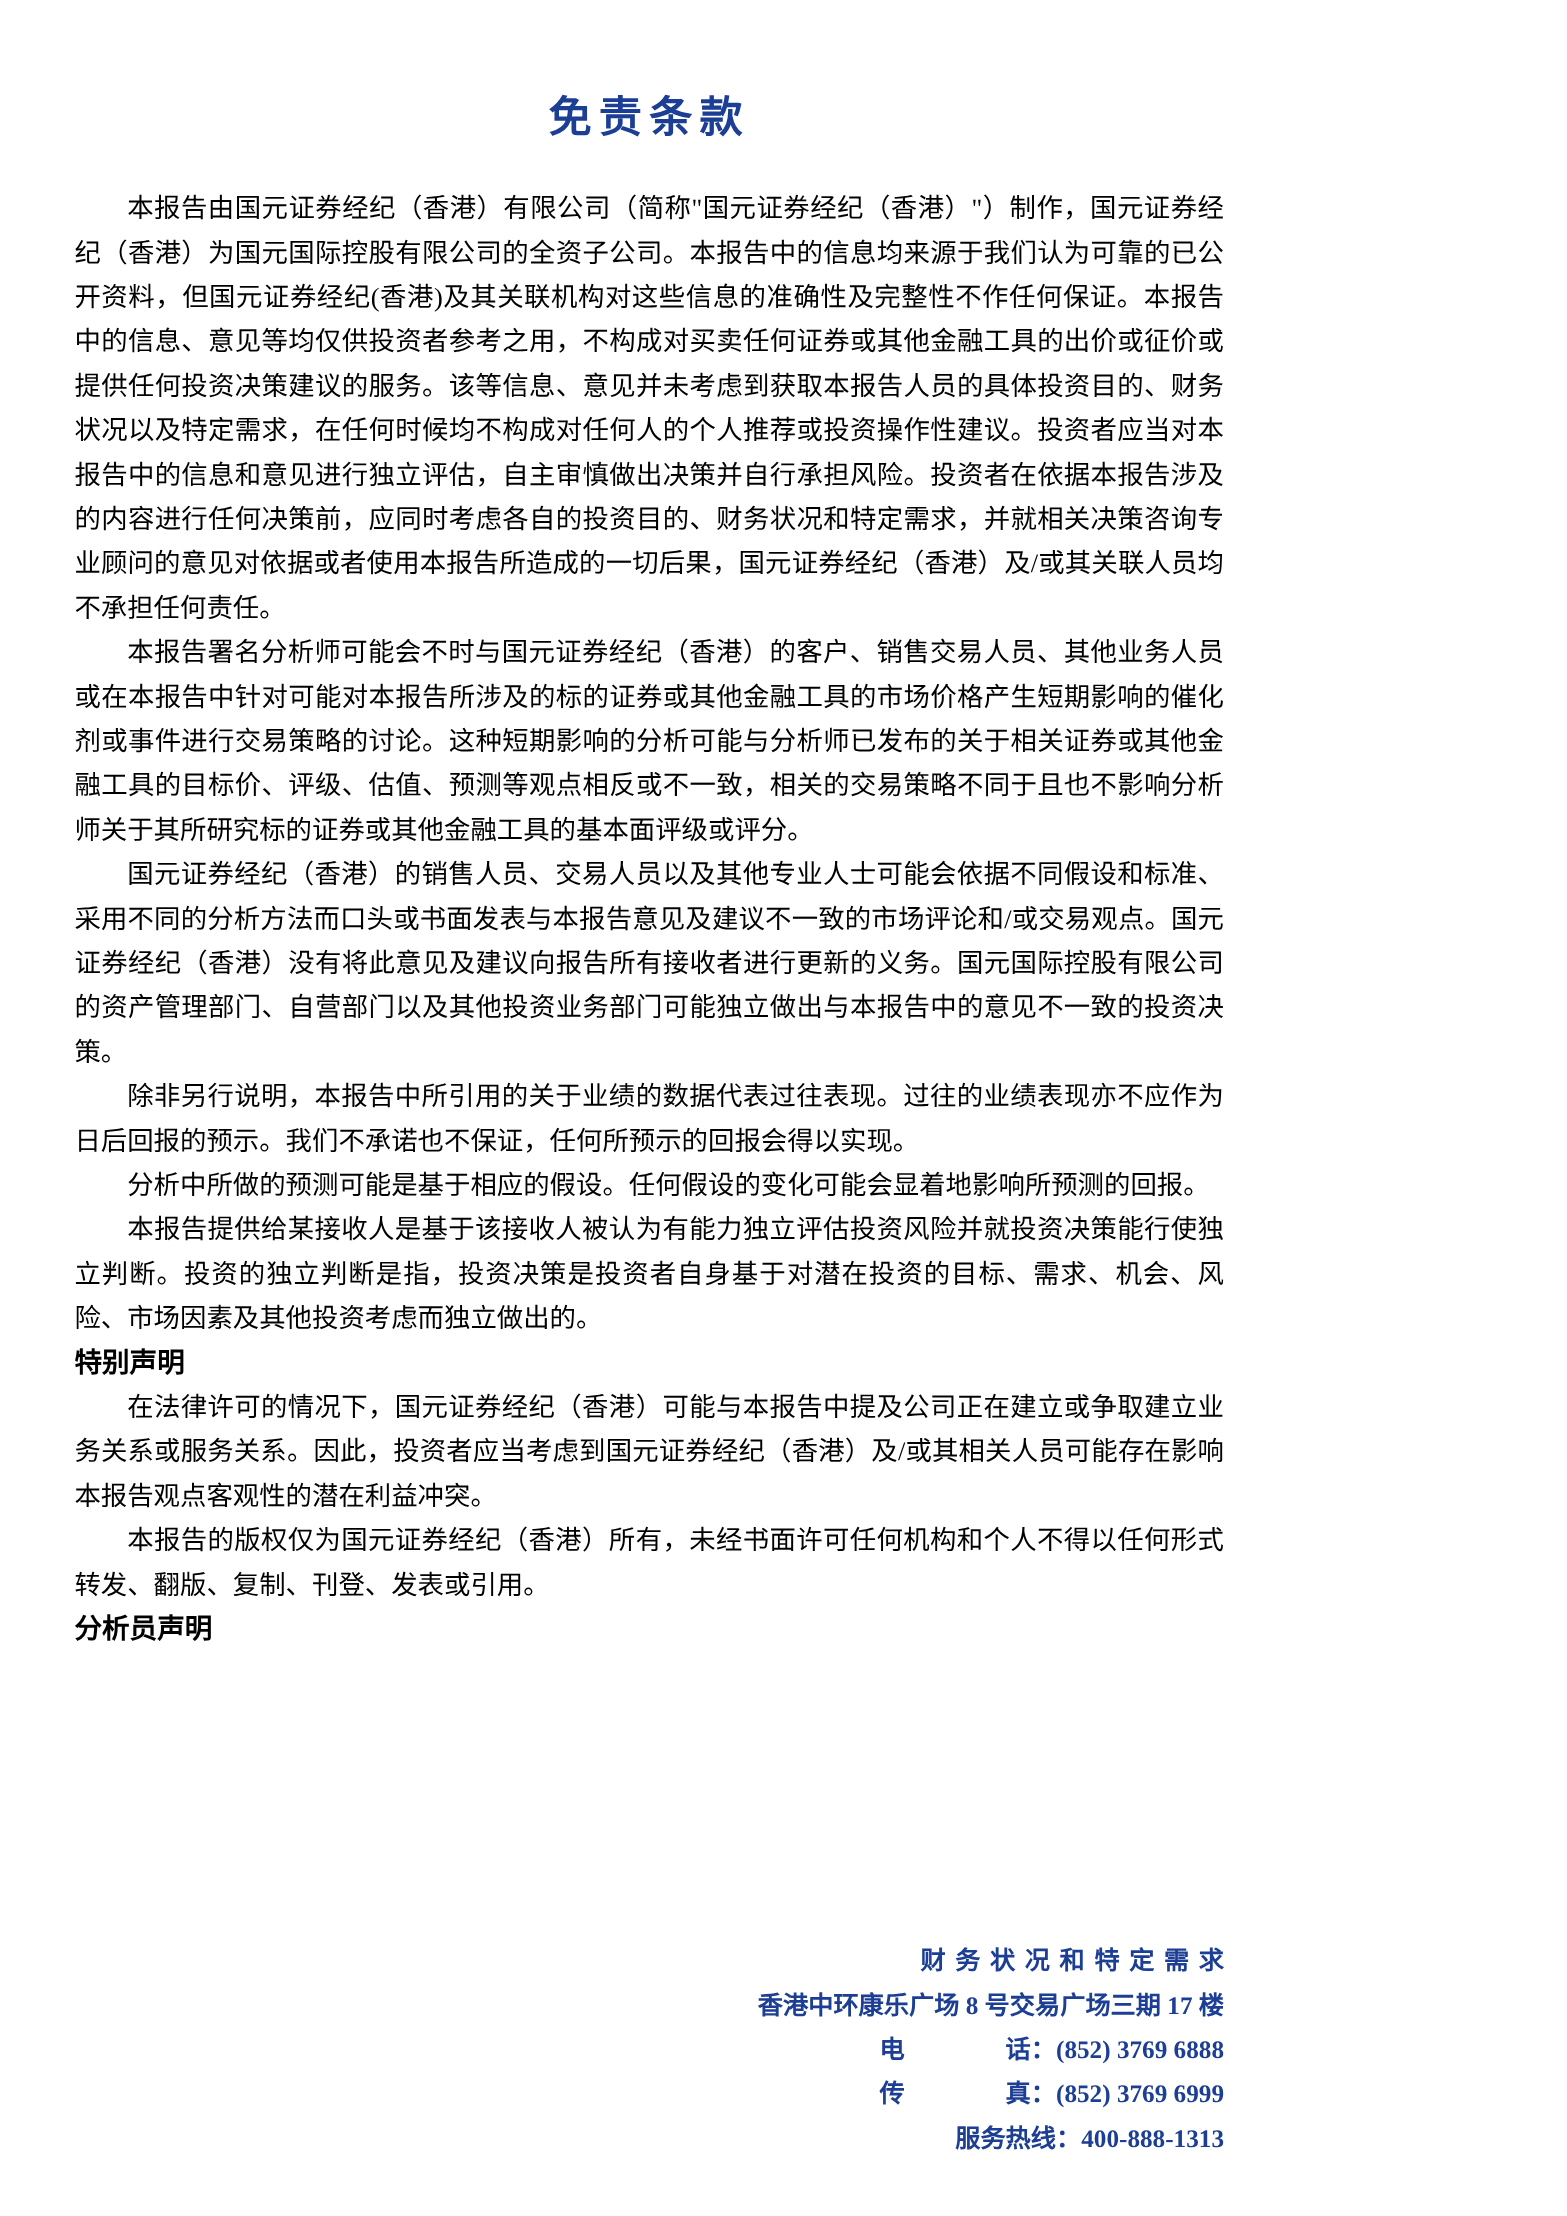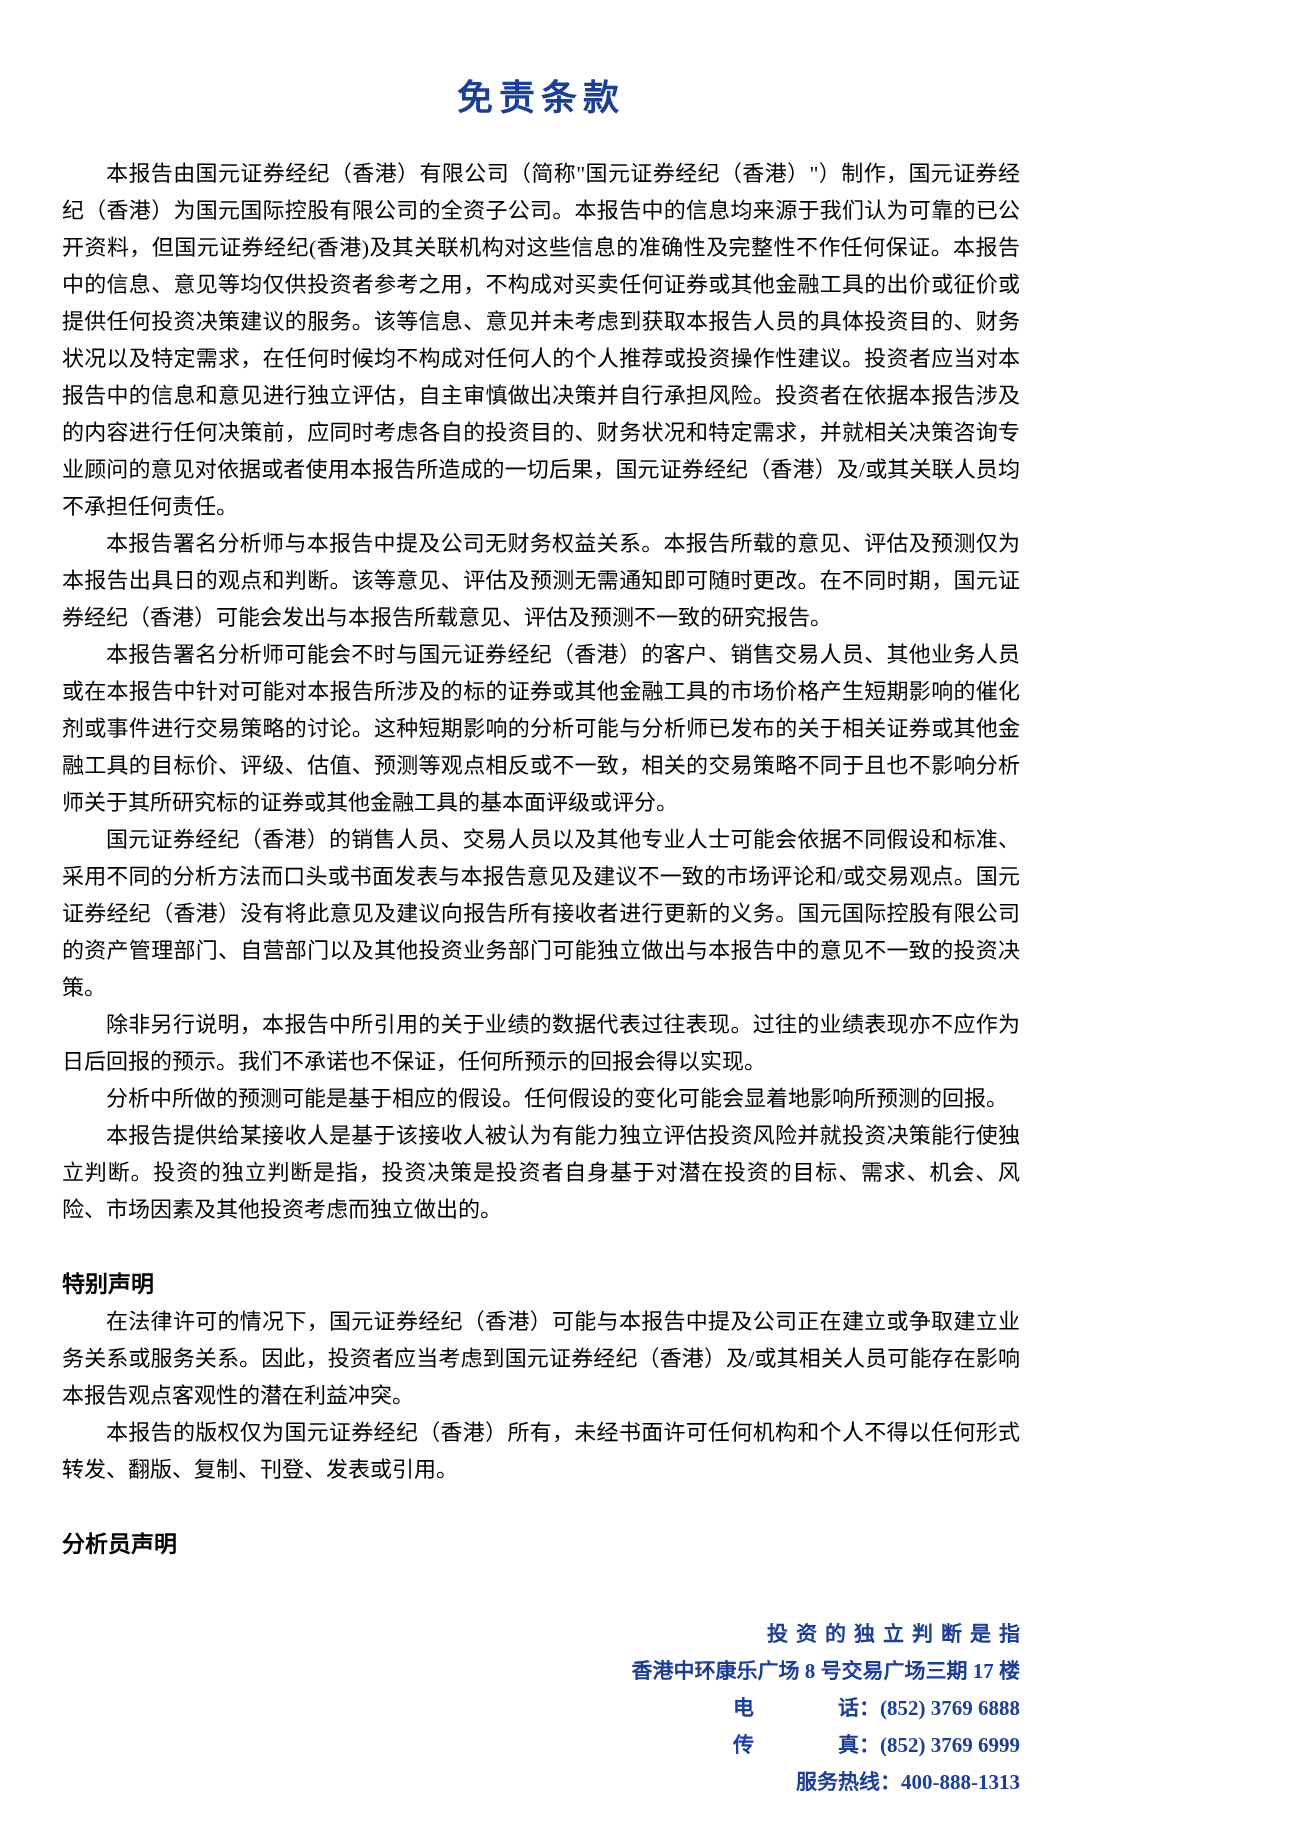--- a/index.html
+++ b/index.html
@@ -25,21 +25,21 @@
     color: var(--accent, #1c3e94);
     line-height: 1.25;
   }
   .section-heading {
     margin: 0;
     font-size: 23px;
     font-weight: bold;
     line-height: 37px;
     color: #000000;
   }
-  .section + .section { margin-top: 38px; }
+  .section + .section { }
   .body-para {
     margin: 0;
     font-size: 22px;
     line-height: 37px;
     text-indent: 2em;
     text-align: justify;
     text-justify: inter-ideograph;
   }
   .footer {
     position: absolute;
@@ -60,39 +60,38 @@
 </style>
 </head>
 <body>
 
 <div class="page">
 
   <h1 class="doc-title">免责条款</h1>
 
   <div class="section">
     <p class="body-para">本报告由国元证券经纪（香港）有限公司（简称"国元证券经纪（香港）"）制作，国元证券经纪（香港）为国元国际控股有限公司的全资子公司。本报告中的信息均来源于我们认为可靠的已公开资料，但国元证券经纪(香港)及其关联机构对这些信息的准确性及完整性不作任何保证。本报告中的信息、意见等均仅供投资者参考之用，不构成对买卖任何证券或其他金融工具的出价或征价或提供任何投资决策建议的服务。该等信息、意见并未考虑到获取本报告人员的具体投资目的、财务状况以及特定需求，在任何时候均不构成对任何人的个人推荐或投资操作性建议。投资者应当对本报告中的信息和意见进行独立评估，自主审慎做出决策并自行承担风险。投资者在依据本报告涉及的内容进行任何决策前，应同时考虑各自的投资目的、财务状况和特定需求，并就相关决策咨询专业顾问的意见对依据或者使用本报告所造成的一切后果，国元证券经纪（香港）及/或其关联人员均不承担任何责任。</p>
-    <p class="body-para">本报告署名分析师与本报告中提及公司无财务权益关系。本报告所载的意见、评估及预测仅为本报告出具日的观点和判断。该等意见、评估及预测无需通知即可随时更改。在不同时期，国元证券经纪（香港）可能会发出与本报告所载意见、评估及预测不一致的研究报告。</p>
     <p class="body-para">本报告署名分析师可能会不时与国元证券经纪（香港）的客户、销售交易人员、其他业务人员或在本报告中针对可能对本报告所涉及的标的证券或其他金融工具的市场价格产生短期影响的催化剂或事件进行交易策略的讨论。这种短期影响的分析可能与分析师已发布的关于相关证券或其他金融工具的目标价、评级、估值、预测等观点相反或不一致，相关的交易策略不同于且也不影响分析师关于其所研究标的证券或其他金融工具的基本面评级或评分。</p>
     <p class="body-para">国元证券经纪（香港）的销售人员、交易人员以及其他专业人士可能会依据不同假设和标准、采用不同的分析方法而口头或书面发表与本报告意见及建议不一致的市场评论和/或交易观点。国元证券经纪（香港）没有将此意见及建议向报告所有接收者进行更新的义务。国元国际控股有限公司的资产管理部门、自营部门以及其他投资业务部门可能独立做出与本报告中的意见不一致的投资决策。</p>
     <p class="body-para">除非另行说明，本报告中所引用的关于业绩的数据代表过往表现。过往的业绩表现亦不应作为日后回报的预示。我们不承诺也不保证，任何所预示的回报会得以实现。</p>
     <p class="body-para">分析中所做的预测可能是基于相应的假设。任何假设的变化可能会显着地影响所预测的回报。</p>
     <p class="body-para">本报告提供给某接收人是基于该接收人被认为有能力独立评估投资风险并就投资决策能行使独立判断。投资的独立判断是指，投资决策是投资者自身基于对潜在投资的目标、需求、机会、风险、市场因素及其他投资考虑而独立做出的。</p>
   </div>
 
   <div class="section">
     <h2 class="section-heading">特别声明</h2>
     <p class="body-para">在法律许可的情况下，国元证券经纪（香港）可能与本报告中提及公司正在建立或争取建立业务关系或服务关系。因此，投资者应当考虑到国元证券经纪（香港）及/或其相关人员可能存在影响本报告观点客观性的潜在利益冲突。</p>
     <p class="body-para">本报告的版权仅为国元证券经纪（香港）所有，未经书面许可任何机构和个人不得以任何形式转发、翻版、复制、刊登、发表或引用。</p>
   </div>
 
   <div class="section">
     <h2 class="section-heading">分析员声明</h2>
   </div>
 
   <div class="footer">
-    <span class="footer-line company-name">投资的独立判断是指</span>
+    <span class="footer-line company-name">财务状况和特定需求</span>
     <span class="footer-line">香港中环康乐广场 8 号交易广场三期 17 楼</span>
     <span class="footer-line"><span>电　　　　话：</span><span>(852) 3769 6888</span></span>
     <span class="footer-line"><span>传　　　　真：</span><span>(852) 3769 6999</span></span>
     <span class="footer-line"><span>服务热线：</span><span>400-888-1313</span></span>
   </div>
 
 </div>
 
 </body></html>

